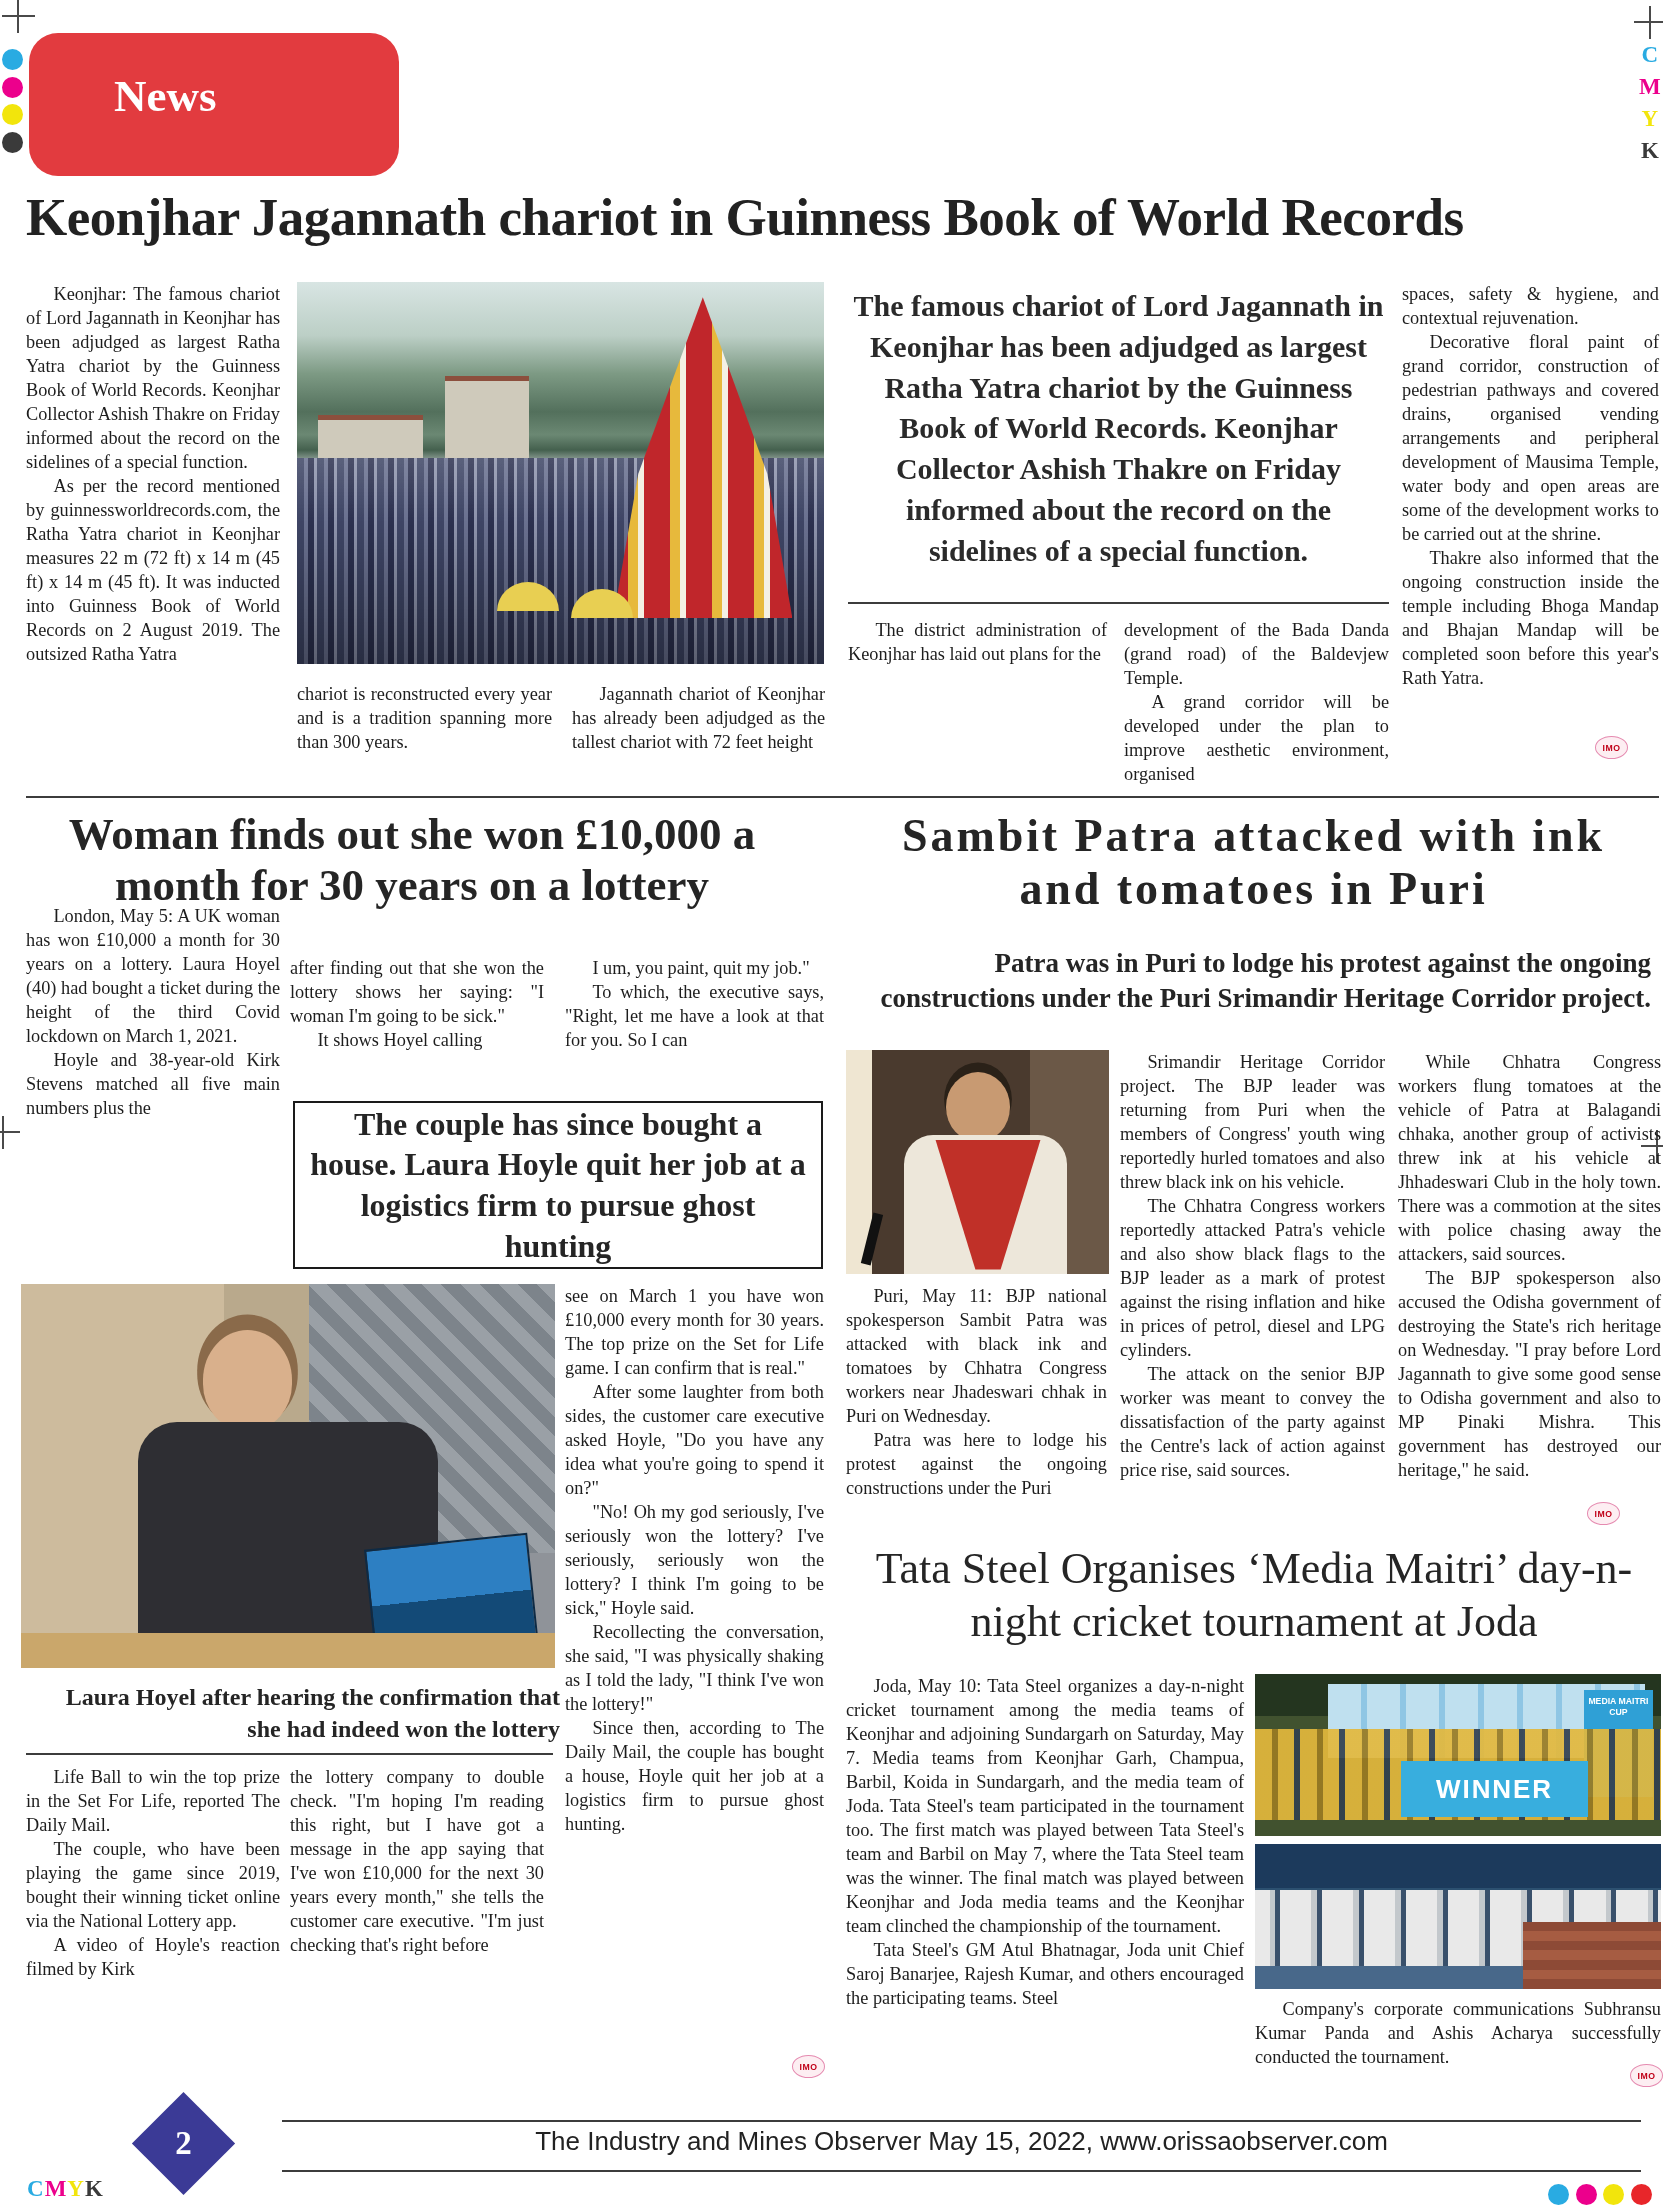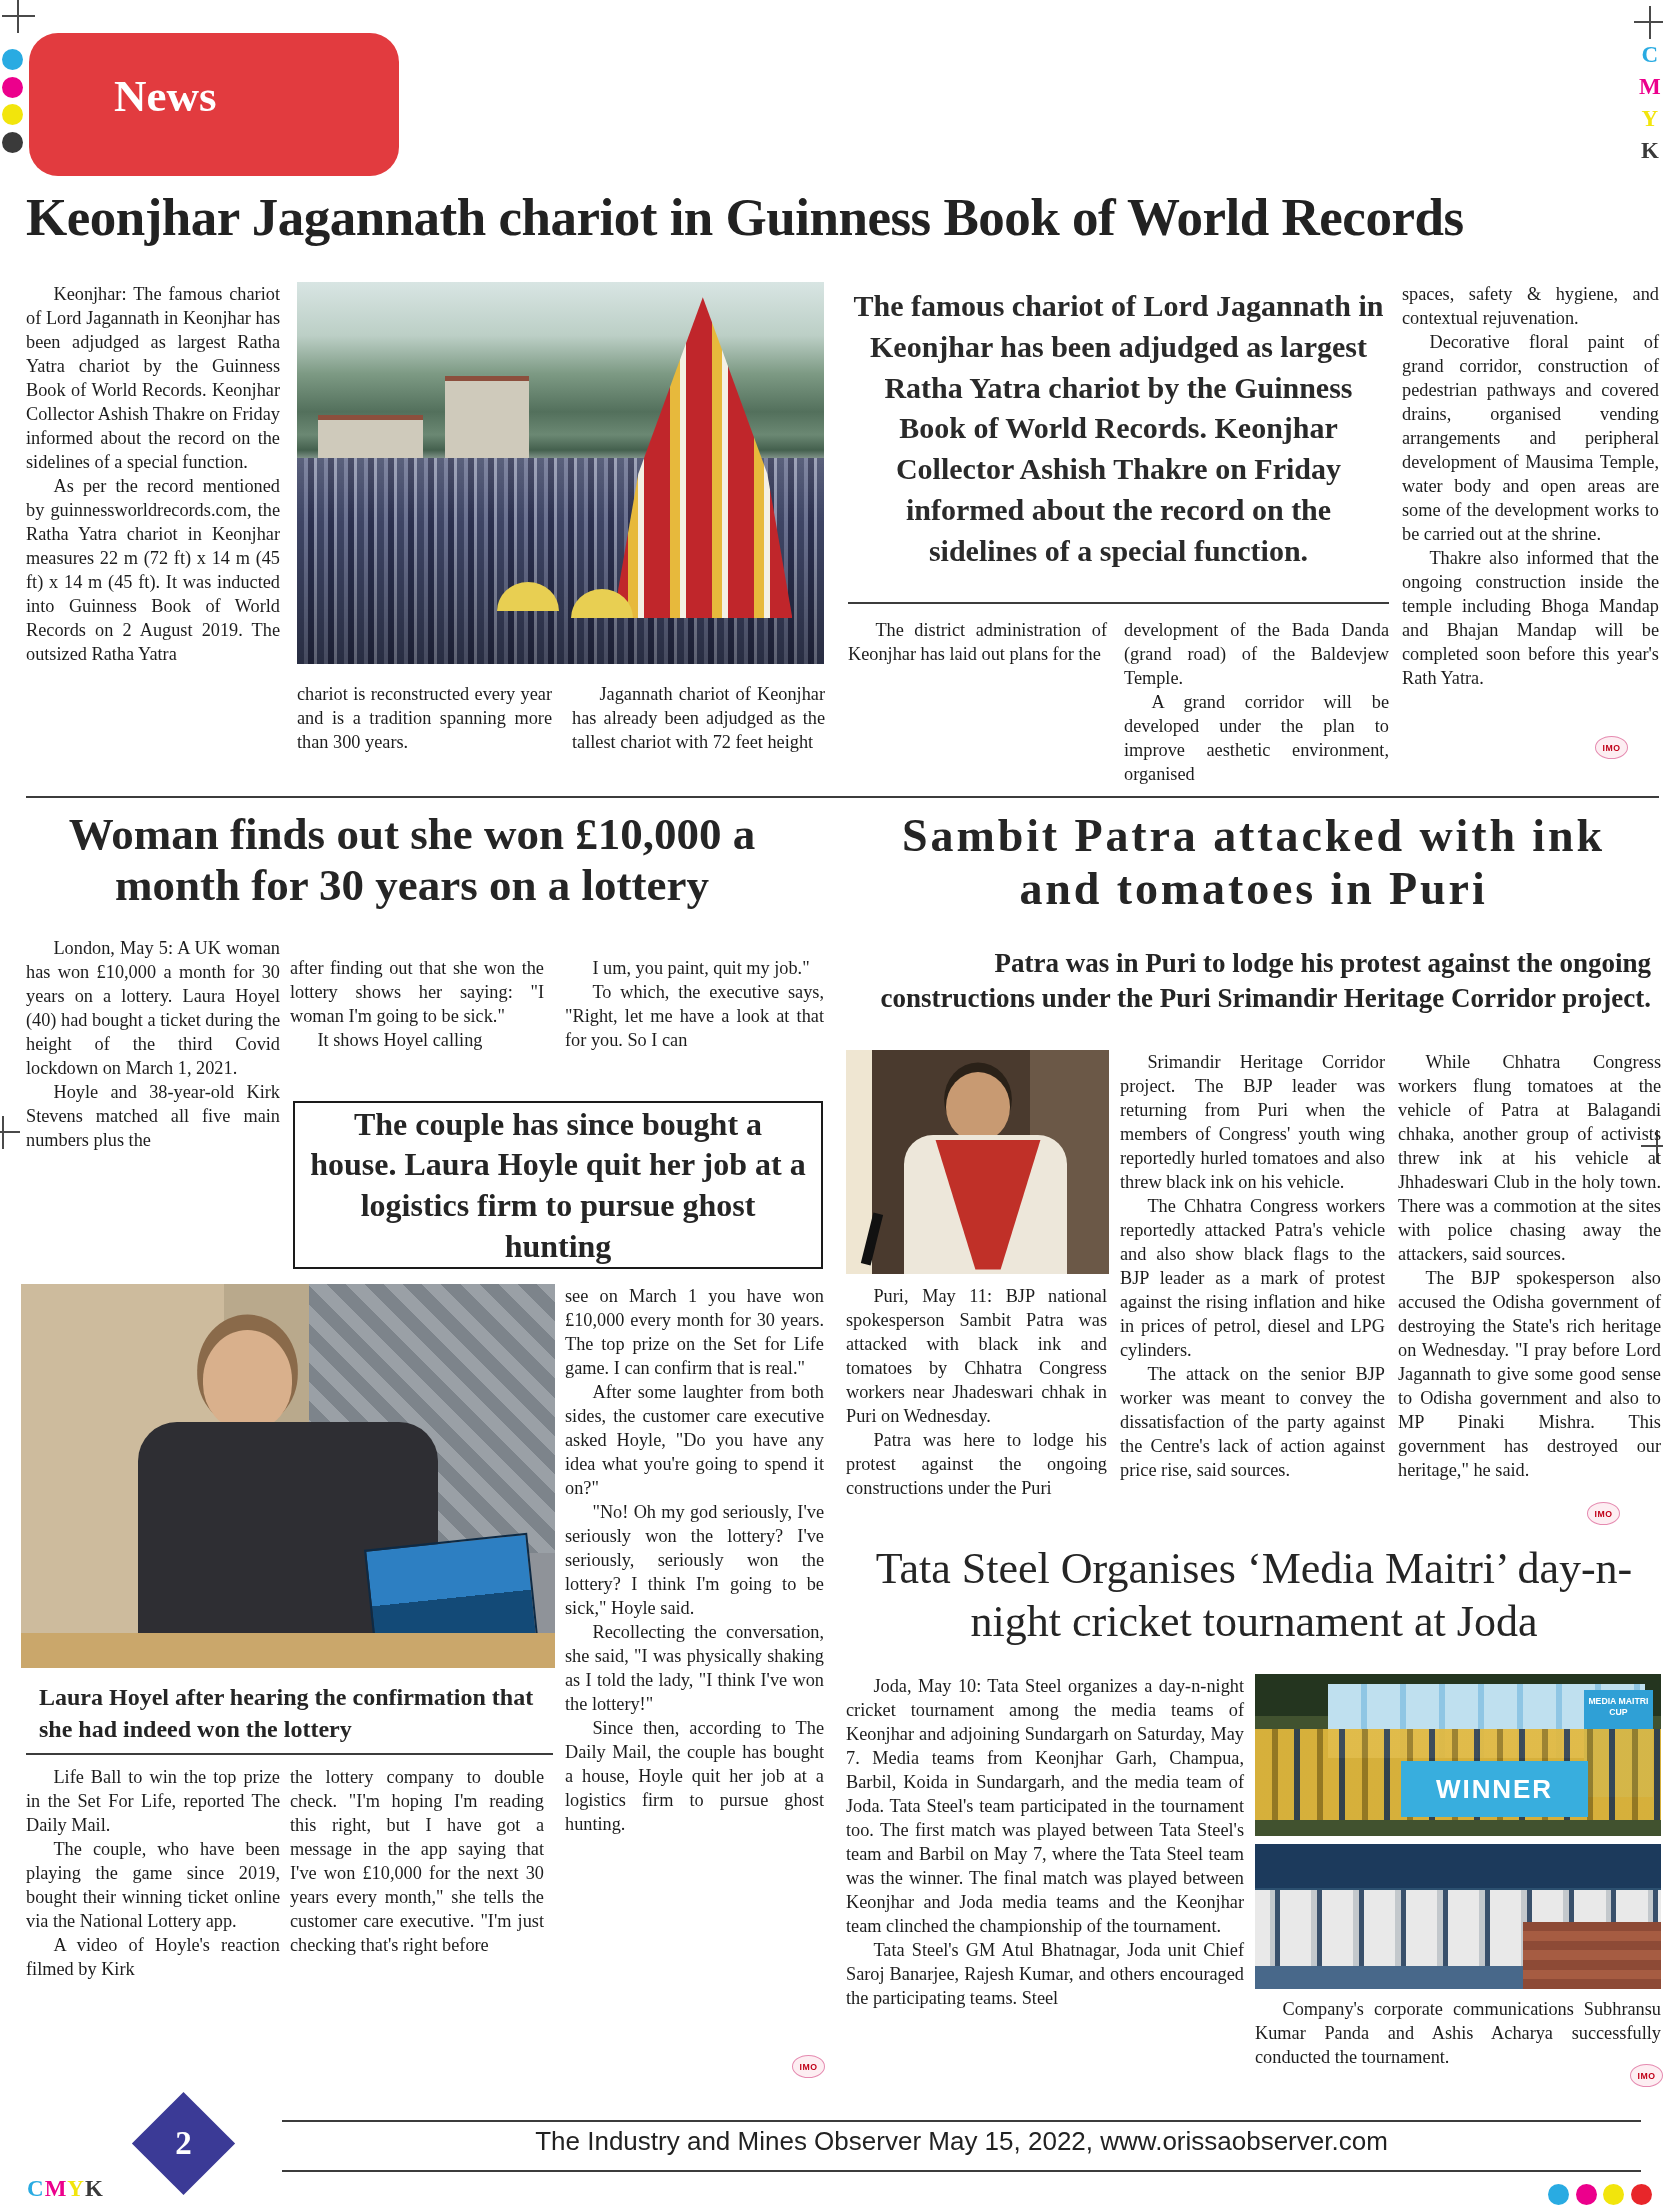--- a/index.html
+++ b/index.html
@@ -34,21 +34,21 @@
   
   .bodytext{position:absolute;font-size:18.3px;line-height:24px;text-align:justify;color:#1d1d1d;}
   .para{margin:0;text-indent:1.5em;}
   .para.noindent{text-indent:0;}
   .pullquote{left:848px;top:286px;width:541px;font-weight:bold;font-size:30px;line-height:1.36;text-align:center;color:#2a2a2a;}
   .boxquote{
     left:293px;top:1101px;width:530px;height:168px;border:2.9px solid #1a1a1a;box-sizing:border-box;
     display:flex;align-items:center;justify-content:center;padding:5.8px 13.5px;
     font-weight:bold;font-size:32px;line-height:1.27;text-align:center;color:#252525;
   }
-  .caption-bold{font-weight:bold;font-size:24px;line-height:1.32;text-align:left;color:#252525;}
+  .caption-bold{font-weight:bold;font-size:24px;line-height:1.32;text-align:right;color:#252525;margin-left:19px;}
   .rule{position:absolute;height:1.9px;background:#3c3c3c;}
   
   .imo{
     position:absolute;width:31px;height:21px;border:1.9px solid #e58ab0;border-radius:50%;
     background:#fdeef2;color:#c00018;display:flex;align-items:center;justify-content:center;
     font:bold 8.7px "Liberation Sans",sans-serif;letter-spacing:0.5px;
   }
   
   .photo{position:absolute;overflow:hidden;}
   .ph1{left:297px;top:282px;width:527px;height:382px;
@@ -155,21 +155,21 @@
     <p class="para noindent">spaces, safety &amp; hygiene, and contextual rejuvenation.</p>
     <p class="para">Decorative floral paint of grand corridor, construction of pedestrian pathways and covered drains, organised vending arrangements and peripheral development of Mausima Temple, water body and open areas are some of the development works to be carried out at the shrine.</p>
     <p class="para">Thakre also informed that the ongoing construction inside the temple including Bhoga Mandap and Bhajan Mandap will be completed soon before this year's Rath Yatra.</p>
   </div>
 <div class="imo" style="left:1595px;top:736px;">IMO</div>
 
 <div class="rule" style="left:26px;top:796px;width:1633px;"></div>
 
 <div class="abs headline2">Woman finds out she won £10,000 a month for 30 years on a lottery</div>
 
-<div class="bodytext" style="left:26px;top:936px;width:254px;">
+<div class="bodytext" style="left:26px;top:904px;width:254px;">
     <p class="para">London, May 5: A UK woman has won £10,000 a month for 30 years on a lottery. Laura Hoyel (40) had bought a ticket during the height of the third Covid lockdown on March 1, 2021.</p>
     <p class="para">Hoyle and 38-year-old Kirk Stevens matched all five main numbers plus the</p>
   </div>
 <div class="bodytext" style="left:290px;top:956px;width:254px;">
     <p class="para noindent">after finding out that she won the lottery shows her saying: "I woman I'm going to be sick."</p>
     <p class="para">It shows Hoyel calling</p>
   </div>
 <div class="bodytext" style="left:565px;top:956px;width:259px;">
     <p class="para">I um, you paint, quit my job."</p>
     <p class="para">To which, the executive says, "Right, let me have a look at that for you. So I can</p>

